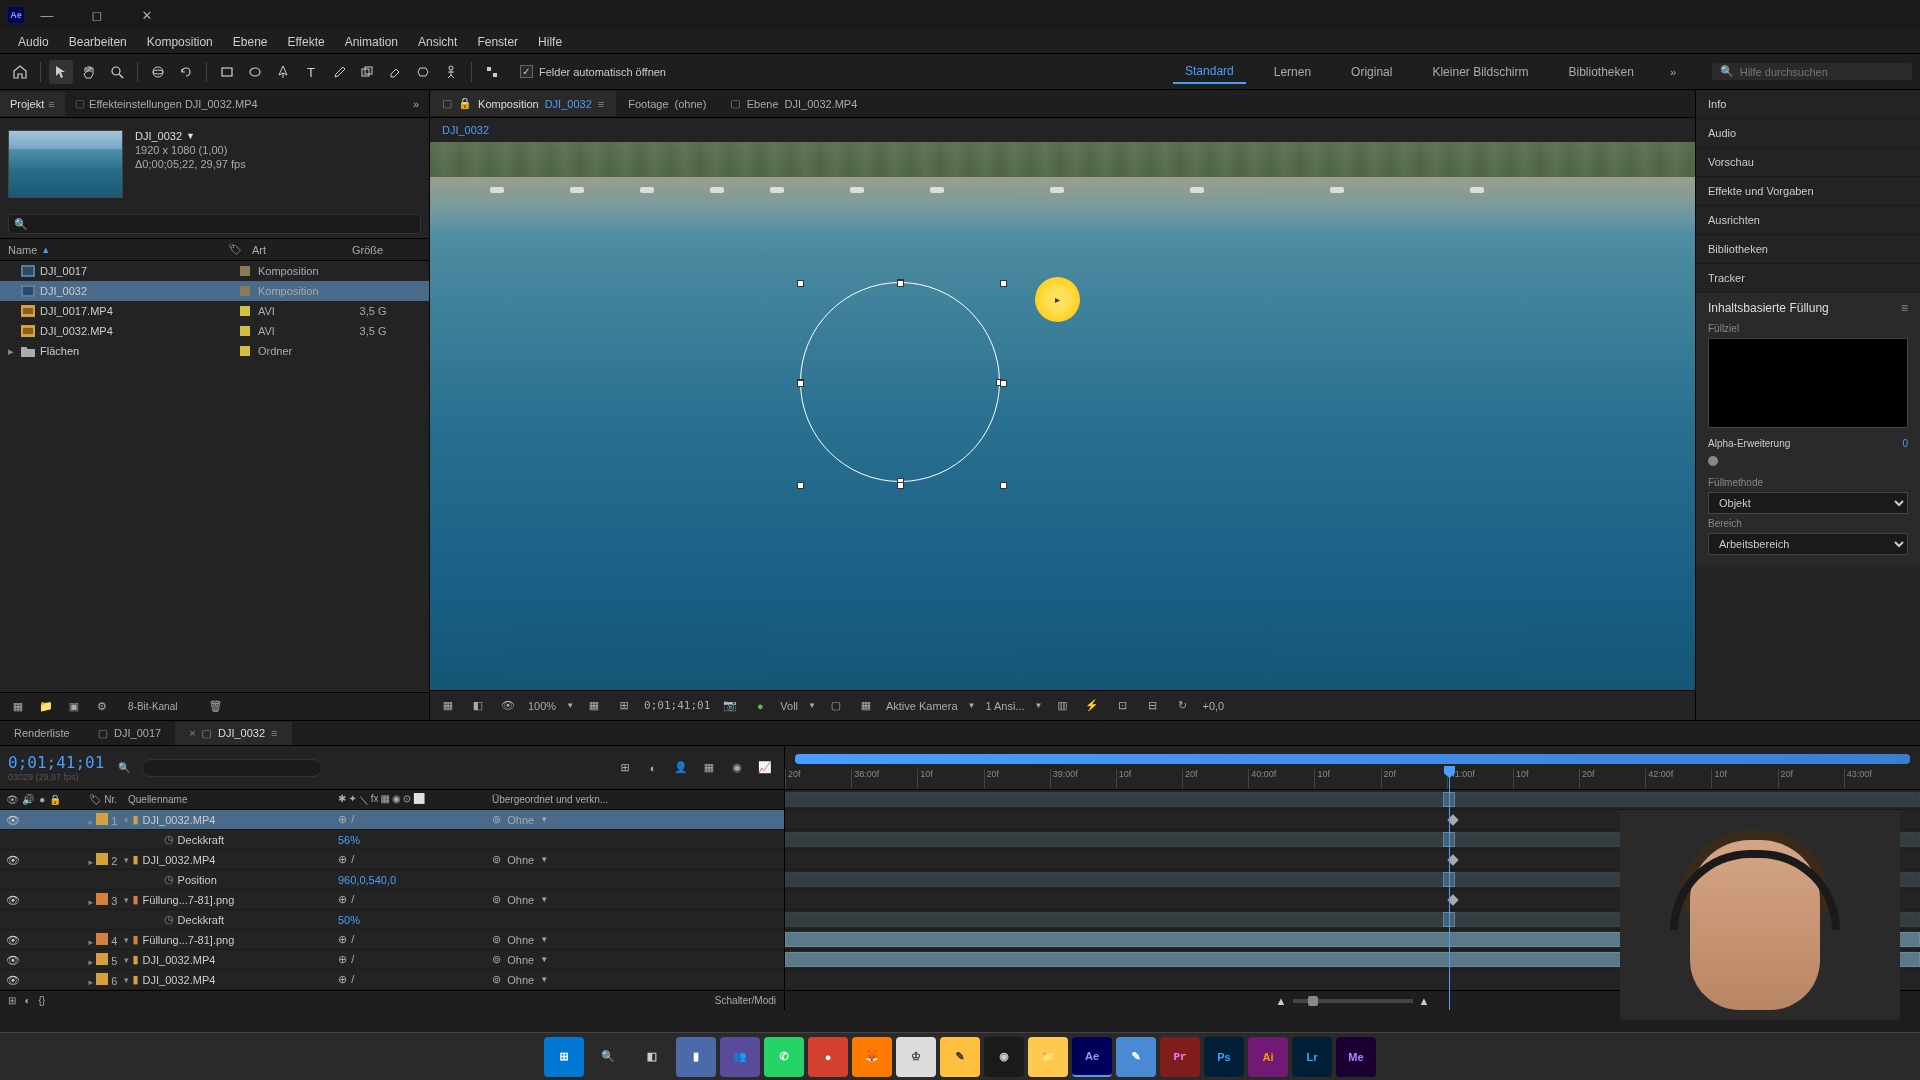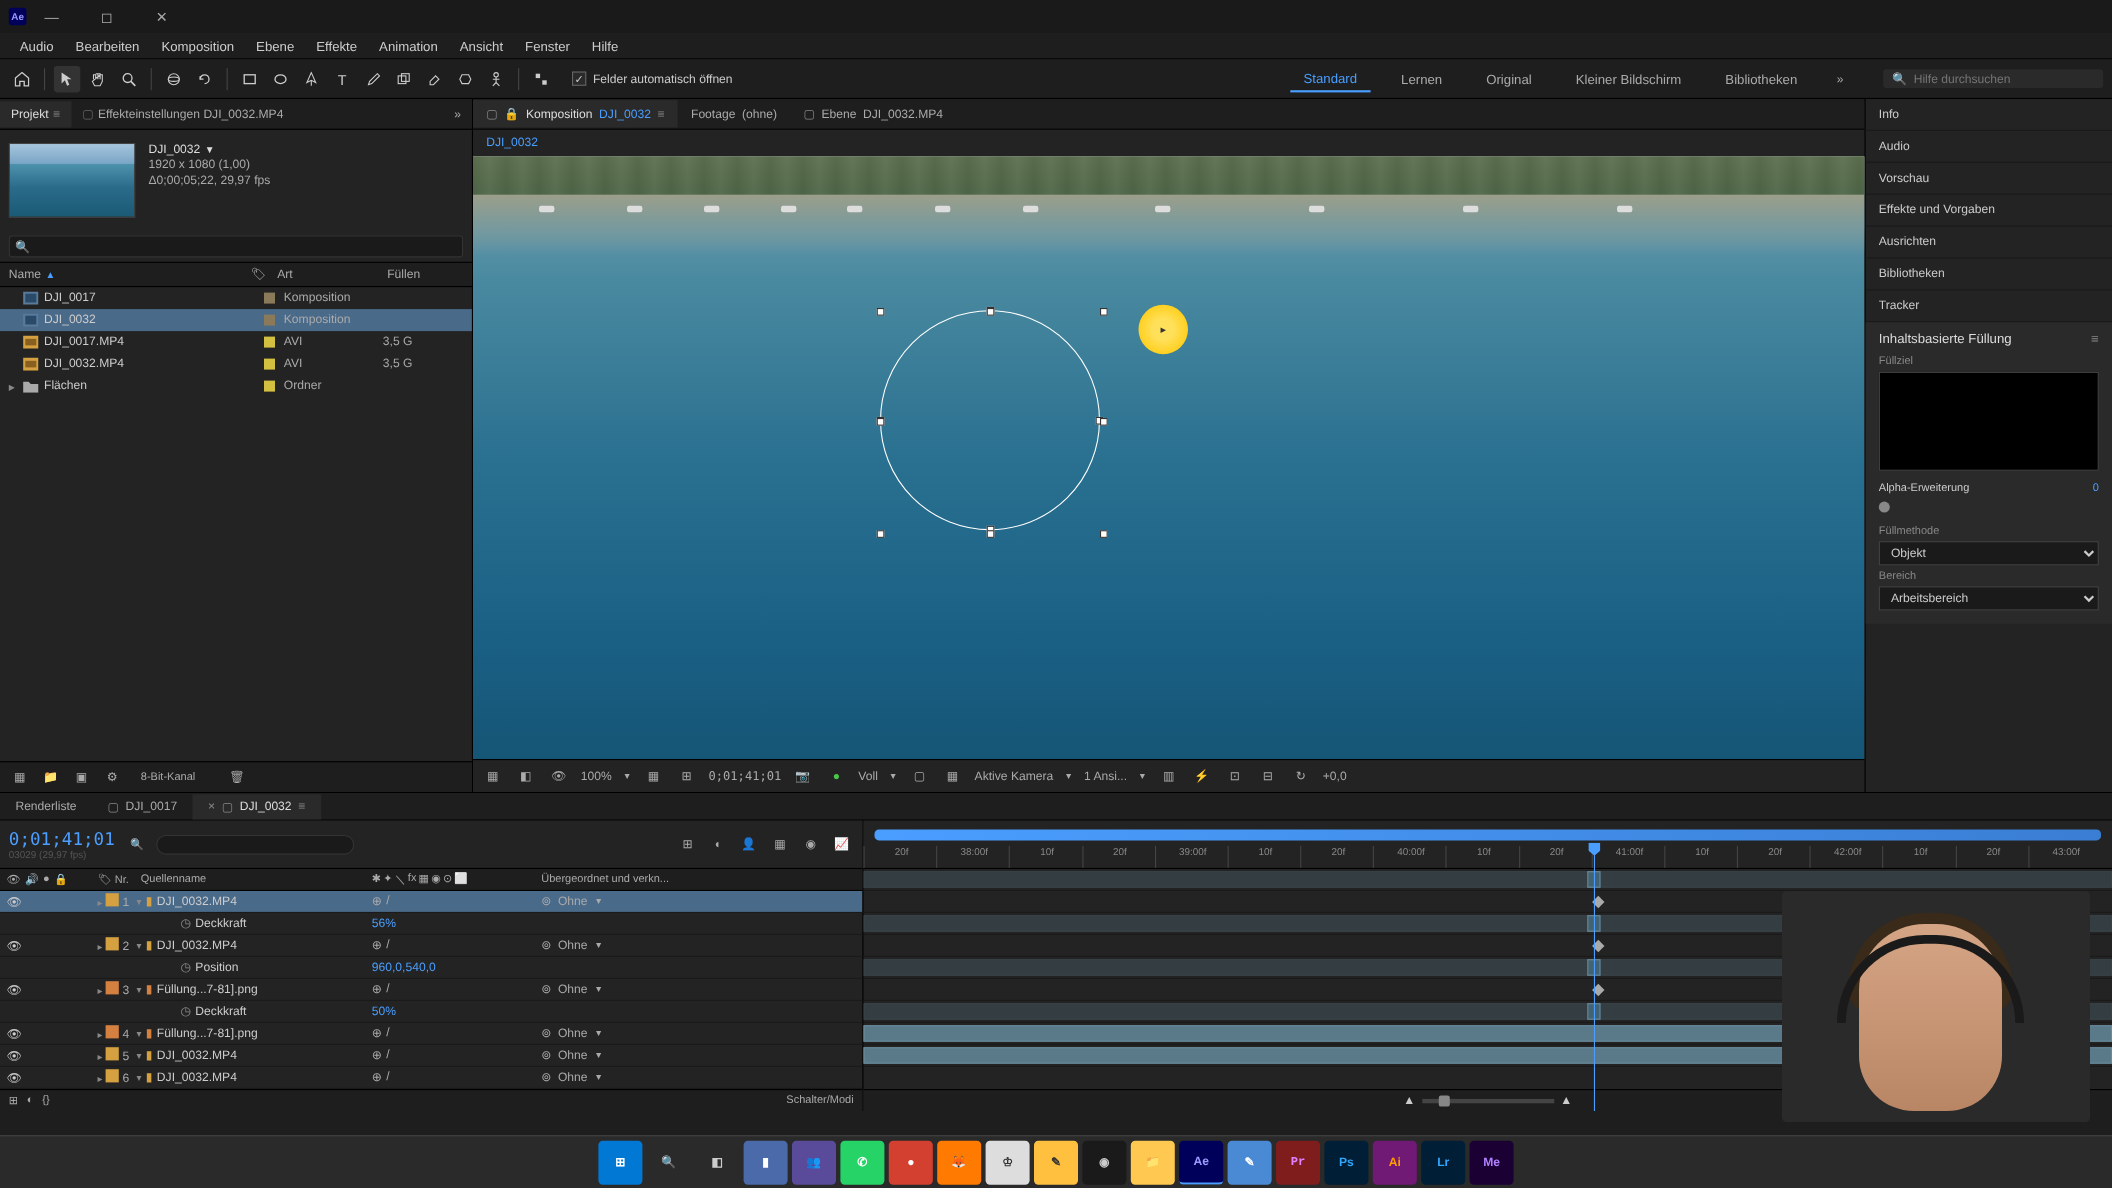--- a/index.html
+++ b/index.html
@@ -55,21 +55,21 @@
 .proj-cols .col.size { width: 60px; text-align: right; }
 .sort-arrow { color: #4a9eff; font-size: 9px; }
 .proj-list { flex: 1; overflow: auto; }
 .proj-row { display: flex; align-items: center; padding: 3px 8px; font-size: 11px; cursor: pointer; }
 .proj-row.selected { background: #4a6a8a; }
 .proj-row .expand { width: 12px; color: #888; }
 .proj-row .file-icon { width: 16px; height: 14px; margin-right: 4px; display: inline-flex; align-items: center; justify-content: center; }
 .proj-row .name { width: 200px; }
 .proj-row .label-sq { width: 10px; height: 10px; margin-right: 8px; }
 .proj-row .type { width: 90px; color: #aaa; }
-.proj-row .size { width: 50px; text-align: left; color: #aaa; }
+.proj-row .size { width: 50px; text-align: center; color: #aaa; }
 .proj-footer { height: 28px; background: #1e1e1e; border-top: 1px solid #000; display: flex; align-items: center; padding: 0 8px; gap: 8px; }
 .proj-footer .fbtn { width: 20px; height: 20px; display: flex; align-items: center; justify-content: center; color: #aaa; cursor: pointer; }
 .proj-footer .bpc { font-size: 10px; color: #aaa; margin-left: 8px; text-align: right; }
 
 
 .comp-panel { flex: 1; background: #1e1e1e; display: flex; flex-direction: column; }
 .comp-tabs { height: 28px; display: flex; align-items: center; background: #1e1e1e; border-bottom: 1px solid #000; }
 .comp-tab { padding: 6px 12px; font-size: 11px; color: #aaa; cursor: pointer; display: flex; align-items: center; gap: 6px; }
 .comp-tab.active { background: #2a2a2a; color: #ddd; }
 .comp-tab .comp-name-active { color: #4a9eff; }
@@ -130,21 +130,21 @@
 .eye { width: 12px; height: 12px; color: #ccc; }
 .tri { color: #888; font-size: 9px; cursor: pointer; }
 .layer-color { width: 12px; height: 12px; }
 .prop-val { color: #4a9eff; }
 .tl-footer { height: 20px; background: #1e1e1e; border-top: 1px solid #000; display: flex; align-items: center; padding: 0 8px; gap: 8px; font-size: 10px; color: #aaa; }
 
 .tl-right { flex: 1; display: flex; flex-direction: column; position: relative; }
 .tl-ruler { height: 44px; background: #232323; border-bottom: 1px solid #000; position: relative; }
 .tl-ruler-bar { position: absolute; top: 8px; left: 10px; right: 10px; height: 10px; background: linear-gradient(90deg, #4a9eff 0%, #3a7ed4 100%); border-radius: 4px; }
 .tl-ticks { position: absolute; bottom: 0; left: 0; right: 10px; height: 20px; display: flex; }
-.tl-tick { flex: 1; font-size: 9px; color: #888; text-align: center; border-left: 1px solid #444; padding-left: 2px; }
+.tl-tick { flex: 1; font-size: 9px; color: #888; text-align: left; border-left: 1px solid #444; padding-left: 2px; }
 .playhead { position: absolute; top: 24px; bottom: 0; width: 1px; background: #4a9eff; left: 58.5%; z-index: 5; }
 .playhead::before { content: ''; position: absolute; top: -4px; left: -5px; width: 11px; height: 12px; background: #4a9eff; clip-path: polygon(0 0, 100% 0, 100% 60%, 50% 100%, 0 60%); }
 .tl-bars { flex: 1; position: relative; }
 .tl-bar-row { height: 20px; border-bottom: 1px solid #1a1a1a; position: relative; }
 .tl-bar { position: absolute; top: 2px; bottom: 2px; background: #5a7a8a; border: 1px solid #6a8a9a; }
 .tl-bar.short { left: 58%; width: 1%; background: #3a5a6a; }
 .tl-bar.full { left: 0; right: 0; }
 .tl-keyframe { position: absolute; top: 6px; width: 8px; height: 8px; background: #aaa; transform: rotate(45deg); }
 .tl-zoom { height: 20px; background: #1e1e1e; border-top: 1px solid #000; display: flex; align-items: center; justify-content: center; gap: 6px; }
 .zoom-slider { width: 120px; height: 4px; background: #444; position: relative; }
@@ -332,21 +332,21 @@
     </div>
     <div class="proj-cols">
       <div class="col name">
           <span>Name</span> 
           <span class="sort-arrow">▲</span>
         </div>
       <div class="col" style="width:24px">
           <span>🏷</span>
         </div>
       <div class="col type">Art</div>
-      <div class="col size">Füllen</div>
+      <div class="col size">Größe</div>
     </div>
     <div class="proj-list" id="proj-list">
         <div class="proj-row">
           <span class="expand"></span>
           <span class="file-icon">
             <svg width="14" height="12" viewBox="0 0 14 12">
               <rect x="0" y="0" width="14" height="12" fill="#5a7a9a"></rect>
               <rect x="2" y="2" width="10" height="8" fill="#2a4a6a"></rect>
             </svg>
           </span>

